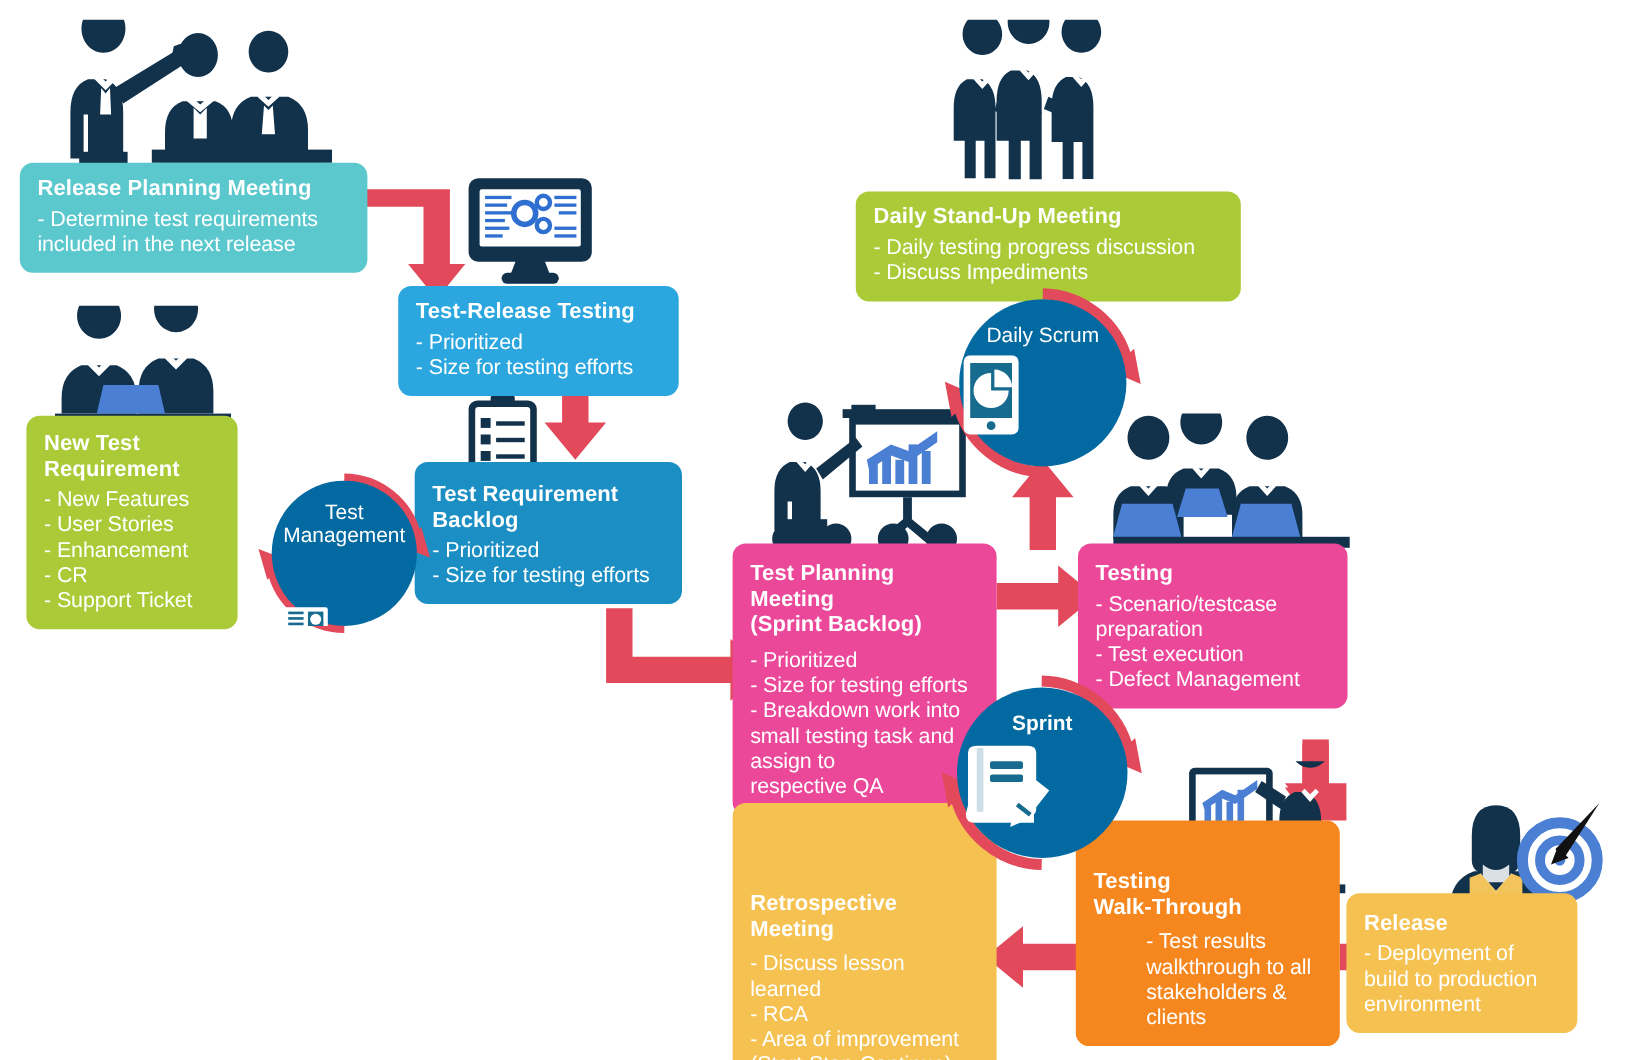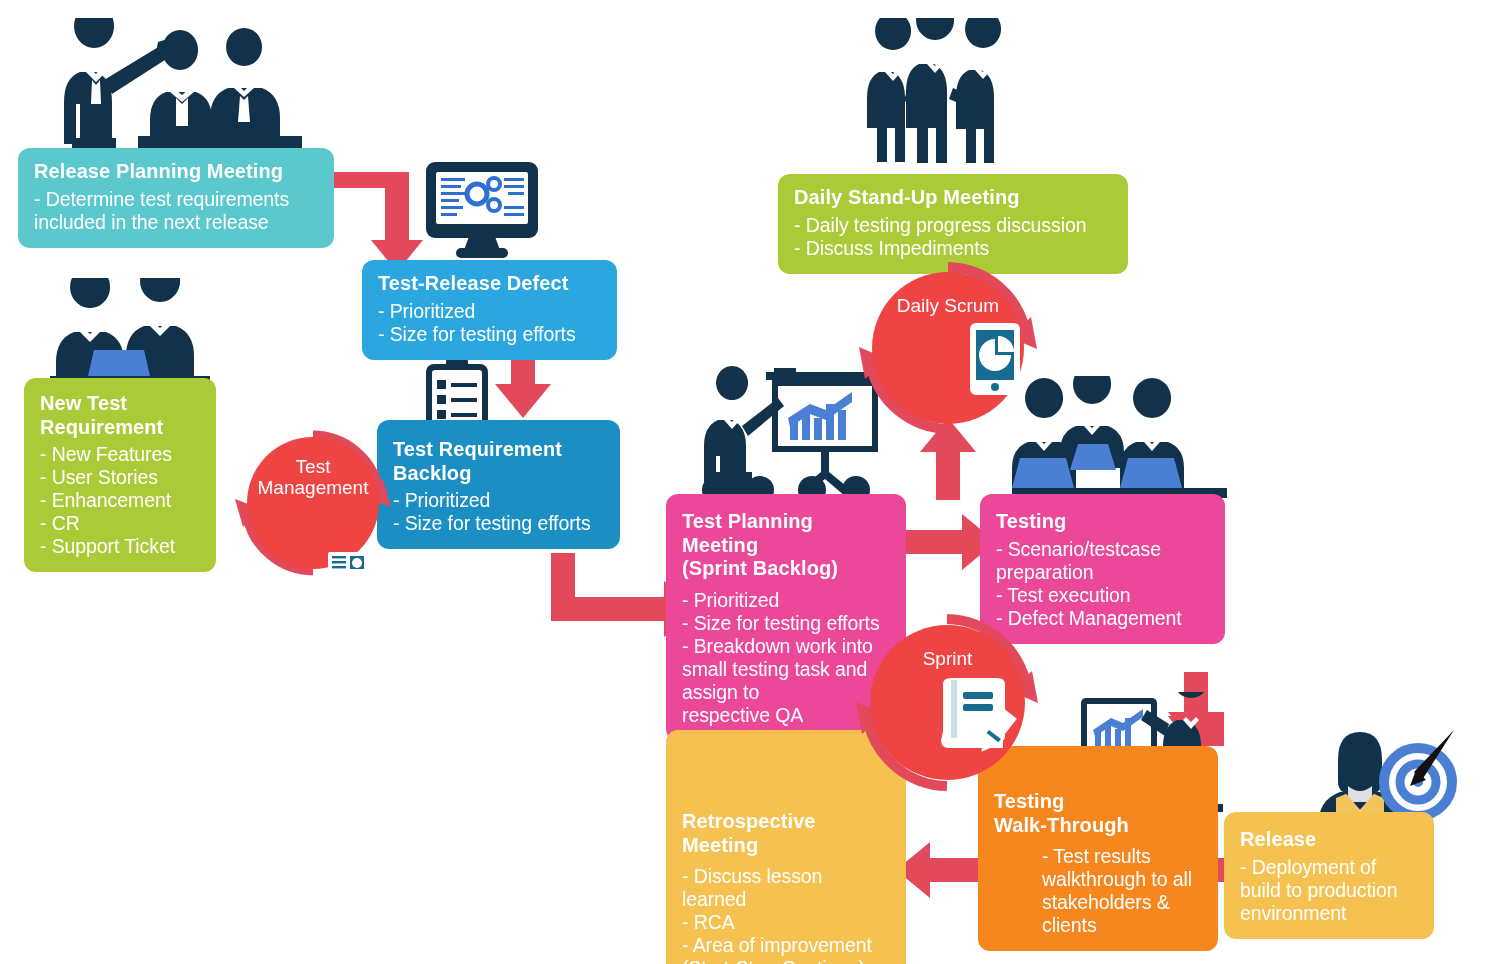--- a/index.html
+++ b/index.html
@@ -37,25 +37,25 @@
   .blue2  { background: #1b8fc4; }
   .green  { background: #aacb37; }
   .red    { background: #ec4899; }
   .amber  { background: #f5c252; }
   .orange { background: #f6871f; }
 
   
   .circ {
     position: absolute;
     border-radius: 50%;
-    background: #ef4444;
+    background: #0369a1;
     color: #fff;
     display: flex;
     flex-direction: column;
-    align-items: flex-end;
+    align-items: flex-start;
     z-index: 7;
   }
   .circ .clabel {
     font-size: 19px;
     text-align: center;
     line-height: 1.1;
     width: 100%;
   }
   .cyc { position: absolute; z-index: 6; }
 
@@ -364,21 +364,21 @@
   </div>
 
   <svg class="cyc" width="195" height="195" style="left:850px; top:605px;">
     <g fill="none" stroke="#e2495a" stroke-width="10">
       <path d="M97,14 A83,83 0 0,1 176,78"></path>
       <path d="M97,181 A83,83 0 0,1 18,117"></path>
     </g>
     <path d="M182,66 L188,98 L160,86 Z" fill="#e2495a"></path>
     <path d="M12,129 L6,97 L34,109 Z" fill="#e2495a"></path>
   </svg>
-  <div class="circ" style="left:870px; top:625px; width:155px; height:155px; padding-top:24px;">
+  <div class="circ" style="left:870px; top:625px; width:155px; height:155px; padding-top:24px;font-weight:bold;">
     <div class="clabel">Sprint</div>
     <svg width="92" height="86" style="margin-top:2px;">
       <path d="M10,12 q0,-6 8,-6 l46,0 q8,0 8,6 l0,52 q0,6 -8,6 l-46,0 q-8,0 -8,-6 Z" fill="#ffffff"></path>
       <path d="M10,60 q0,8 8,8 l52,0 l0,8 l-54,0 q-8,0 -8,-8 Z" fill="#ffffff"></path>
       <g fill="#166b8f">
         <rect x="30" y="20" width="30" height="7" rx="2"></rect>
         <rect x="30" y="32" width="30" height="7" rx="2"></rect>
       </g>
       <path d="M24,8 l0,58 l-6,0 l0,-58 Z" fill="#166b8f" opacity=".22"></path>
       <g transform="rotate(38 62 60)">
@@ -389,21 +389,21 @@
     </svg>
   </div>
 
   <div class="box teal" style="left:18px; top:148px; width:316px;">
     <div class="ttl">Release Planning Meeting</div>
     <div class="li">- Determine test requirements
   included in the next release</div>
   </div>
 
   <div class="box blue" style="left:362px; top:260px; width:255px;">
-    <div class="ttl">Test-Release Defect</div>
+    <div class="ttl">Test-Release Testing</div>
     <div class="li">- Prioritized
 - Size for testing efforts</div>
   </div>
 
   <div class="box green" style="left:24px; top:378px; width:192px; padding-top:14px;">
     <div class="ttl">New Test
 Requirement</div>
     <div class="li">- New Features
 - User Stories
 - Enhancement

